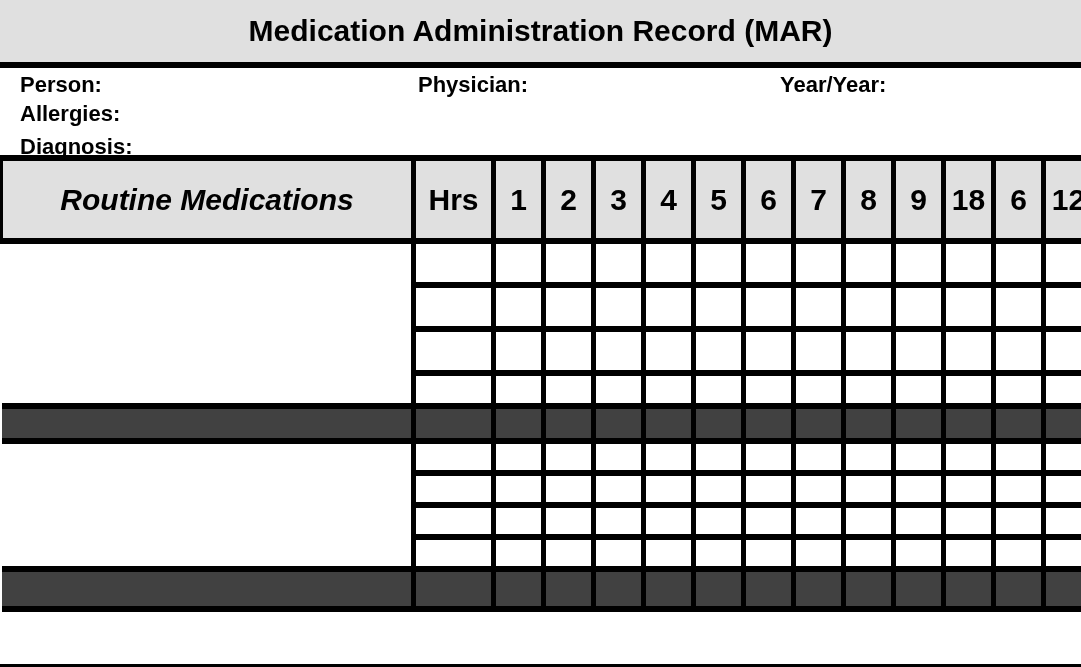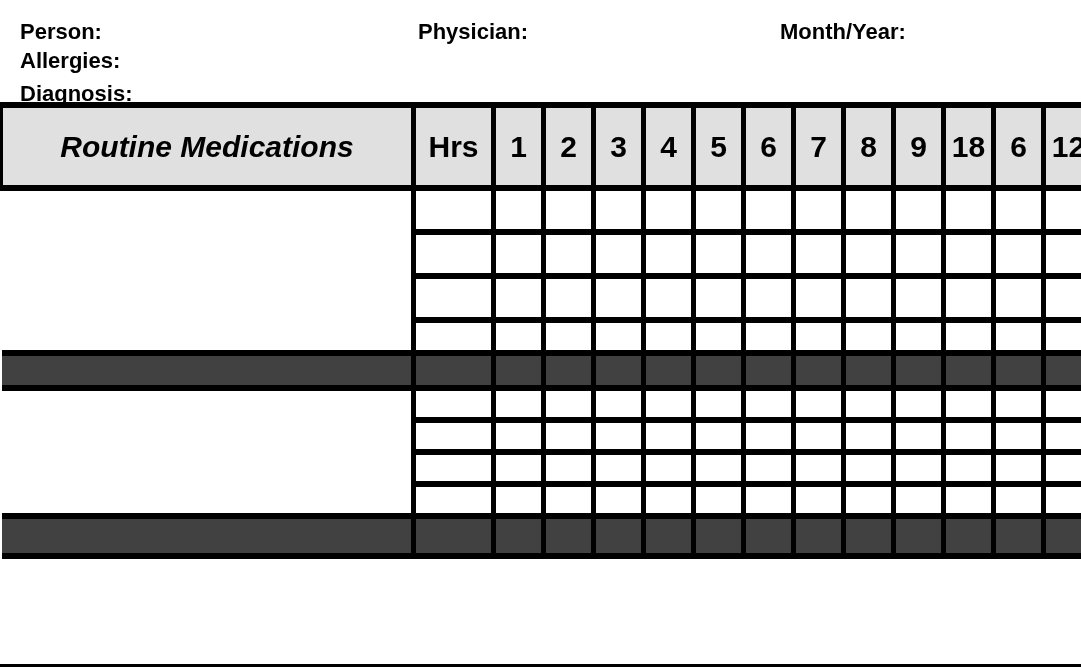--- a/index.html
+++ b/index.html
@@ -30,21 +30,20 @@
     letter-spacing: 0px;
     white-space: nowrap;
   }
 
   
   .info-bar {
     position: relative;
     height: 93px;
     background: #ffffff;
     border-bottom: 6px solid #000;
-    margin-top: 15px;
   }
   .info-bar .lbl {
     position: absolute;
     font-weight: bold;
     font-size: 22px;
     line-height: 26px;
     white-space: nowrap;
   }
   .lbl-person    { left: 20px;  top: 4px; }
   .lbl-allergies { left: 20px;  top: 33px; }
@@ -83,27 +82,30 @@
   tr.row-c td { height: 32px; }   
   tr.divider td  { height: 35px; background: #414141; }
   tr.divider2 td { height: 40px; background: #414141; } 
   td.meds-body { background: #ffffff; }
 </style>
 </head>
 <body>
 
 <div class="page">
 
+  <div class="title-bar">
+    <div class="title-text">Medication Administration Record (MAR)</div>
+  </div>
 
   <div class="info-bar">
     <span class="lbl lbl-person">Person:</span>
     <span class="lbl lbl-allergies">Allergies:</span>
     <span class="lbl lbl-diagnosis">Diagnosis:</span>
     <span class="lbl lbl-physician">Physician:</span>
-    <span class="lbl lbl-monthyear">Month/Year:</span>
+    <span class="lbl lbl-monthyear">Year/Year:</span>
   </div>
 
   <table class="mar">
     <colgroup>
       <col style="width:412px">
       <col style="width:80px">
       <col style="width:50px">
         <col style="width:50px">
         <col style="width:50px">
         <col style="width:50px">

